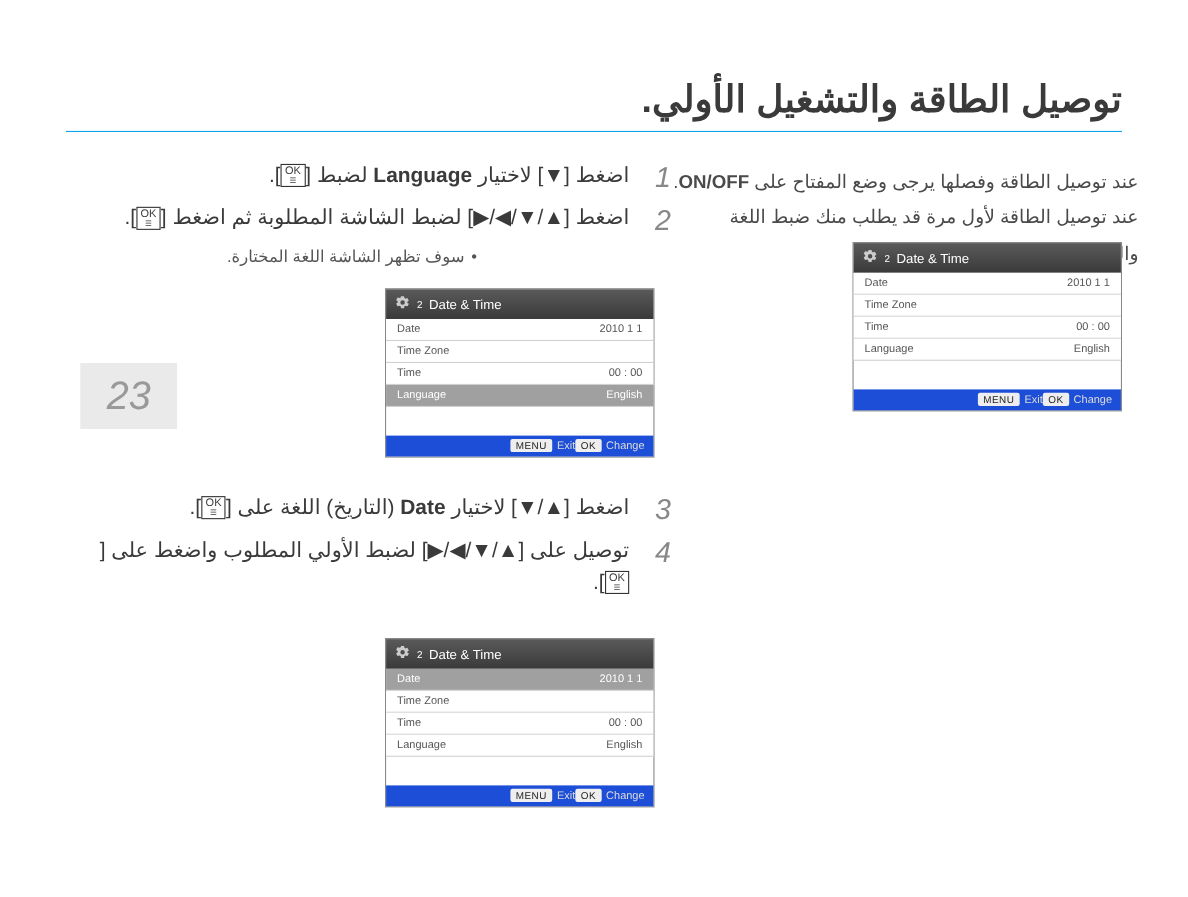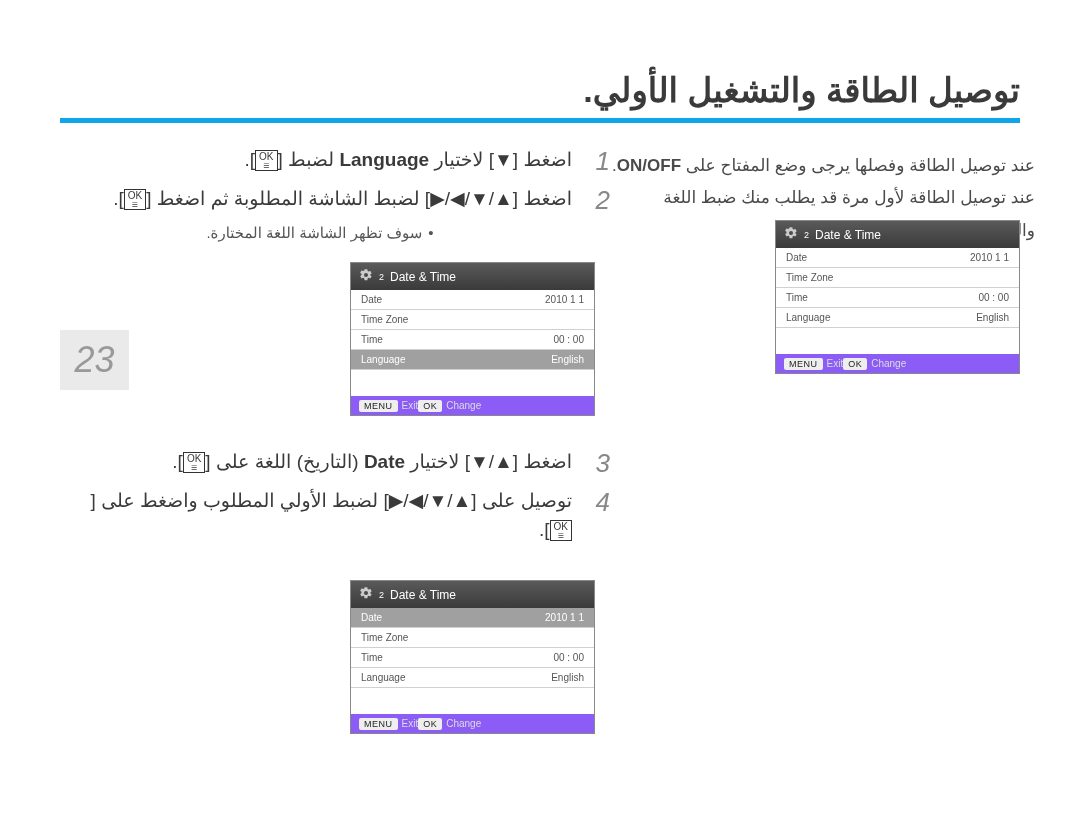--- a/index.html
+++ b/index.html
@@ -19,40 +19,40 @@
     padding: 70px 60px 40px 60px;
   }
   .header-title {
     text-align: right;
     font-size: 34px;
     font-weight: bold;
     color: #3a3a3a;
     letter-spacing: 2px;
     direction: rtl;
     padding-bottom: 8px;
-    border-bottom: 5px solid #0ea5e9;
+    border-bottom: 1px solid #0ea5e9;
     margin-bottom: 25px;
   }
   .intro {
     direction: rtl;
     text-align: right;
     font-size: 17px;
     color: #4a4a4a;
     line-height: 1.9;
     position: absolute;
     right: 45px;
     top: 150px;
     width: 430px;
   }
   .bold { font-weight: bold; }
   .page-num-box {
     position: absolute;
-    left: 60px;
+    left: 73px;
     top: 330px;
-    width: 69px;
+    width: 88px;
     height: 60px;
     background: #eaeaea;
     display: flex;
     align-items: center;
     justify-content: center;
   }
   .page-num {
     font-style: italic;
     font-size: 36px;
     color: #999;
@@ -80,24 +80,24 @@
     justify-content: space-between;
     padding: 4px 10px;
     border-bottom: 1px solid #d0d0d0;
     color: #555;
     background: #fff;
   }
   .row.highlight { background: #a0a0a0; color: #fff; }
   .row.highlight-date { background: #a0a0a0; color: #fff; }
   .row:last-of-type { border-bottom: none; }
   .panel-footer {
-    background: #8b5cf6;
+    background: #1d4ed8;
     color: #ddd;
     display: flex;
-    justify-content: flex-start;
+    justify-content: flex-end;
     padding: 4px 8px;
     font-size: 10px;
     margin-top: 6px;
   }
   .fbtn {
     background: #eee;
     color: #222;
     font-size: 9px;
     padding: 1px 5px;
     border-radius: 2px;

